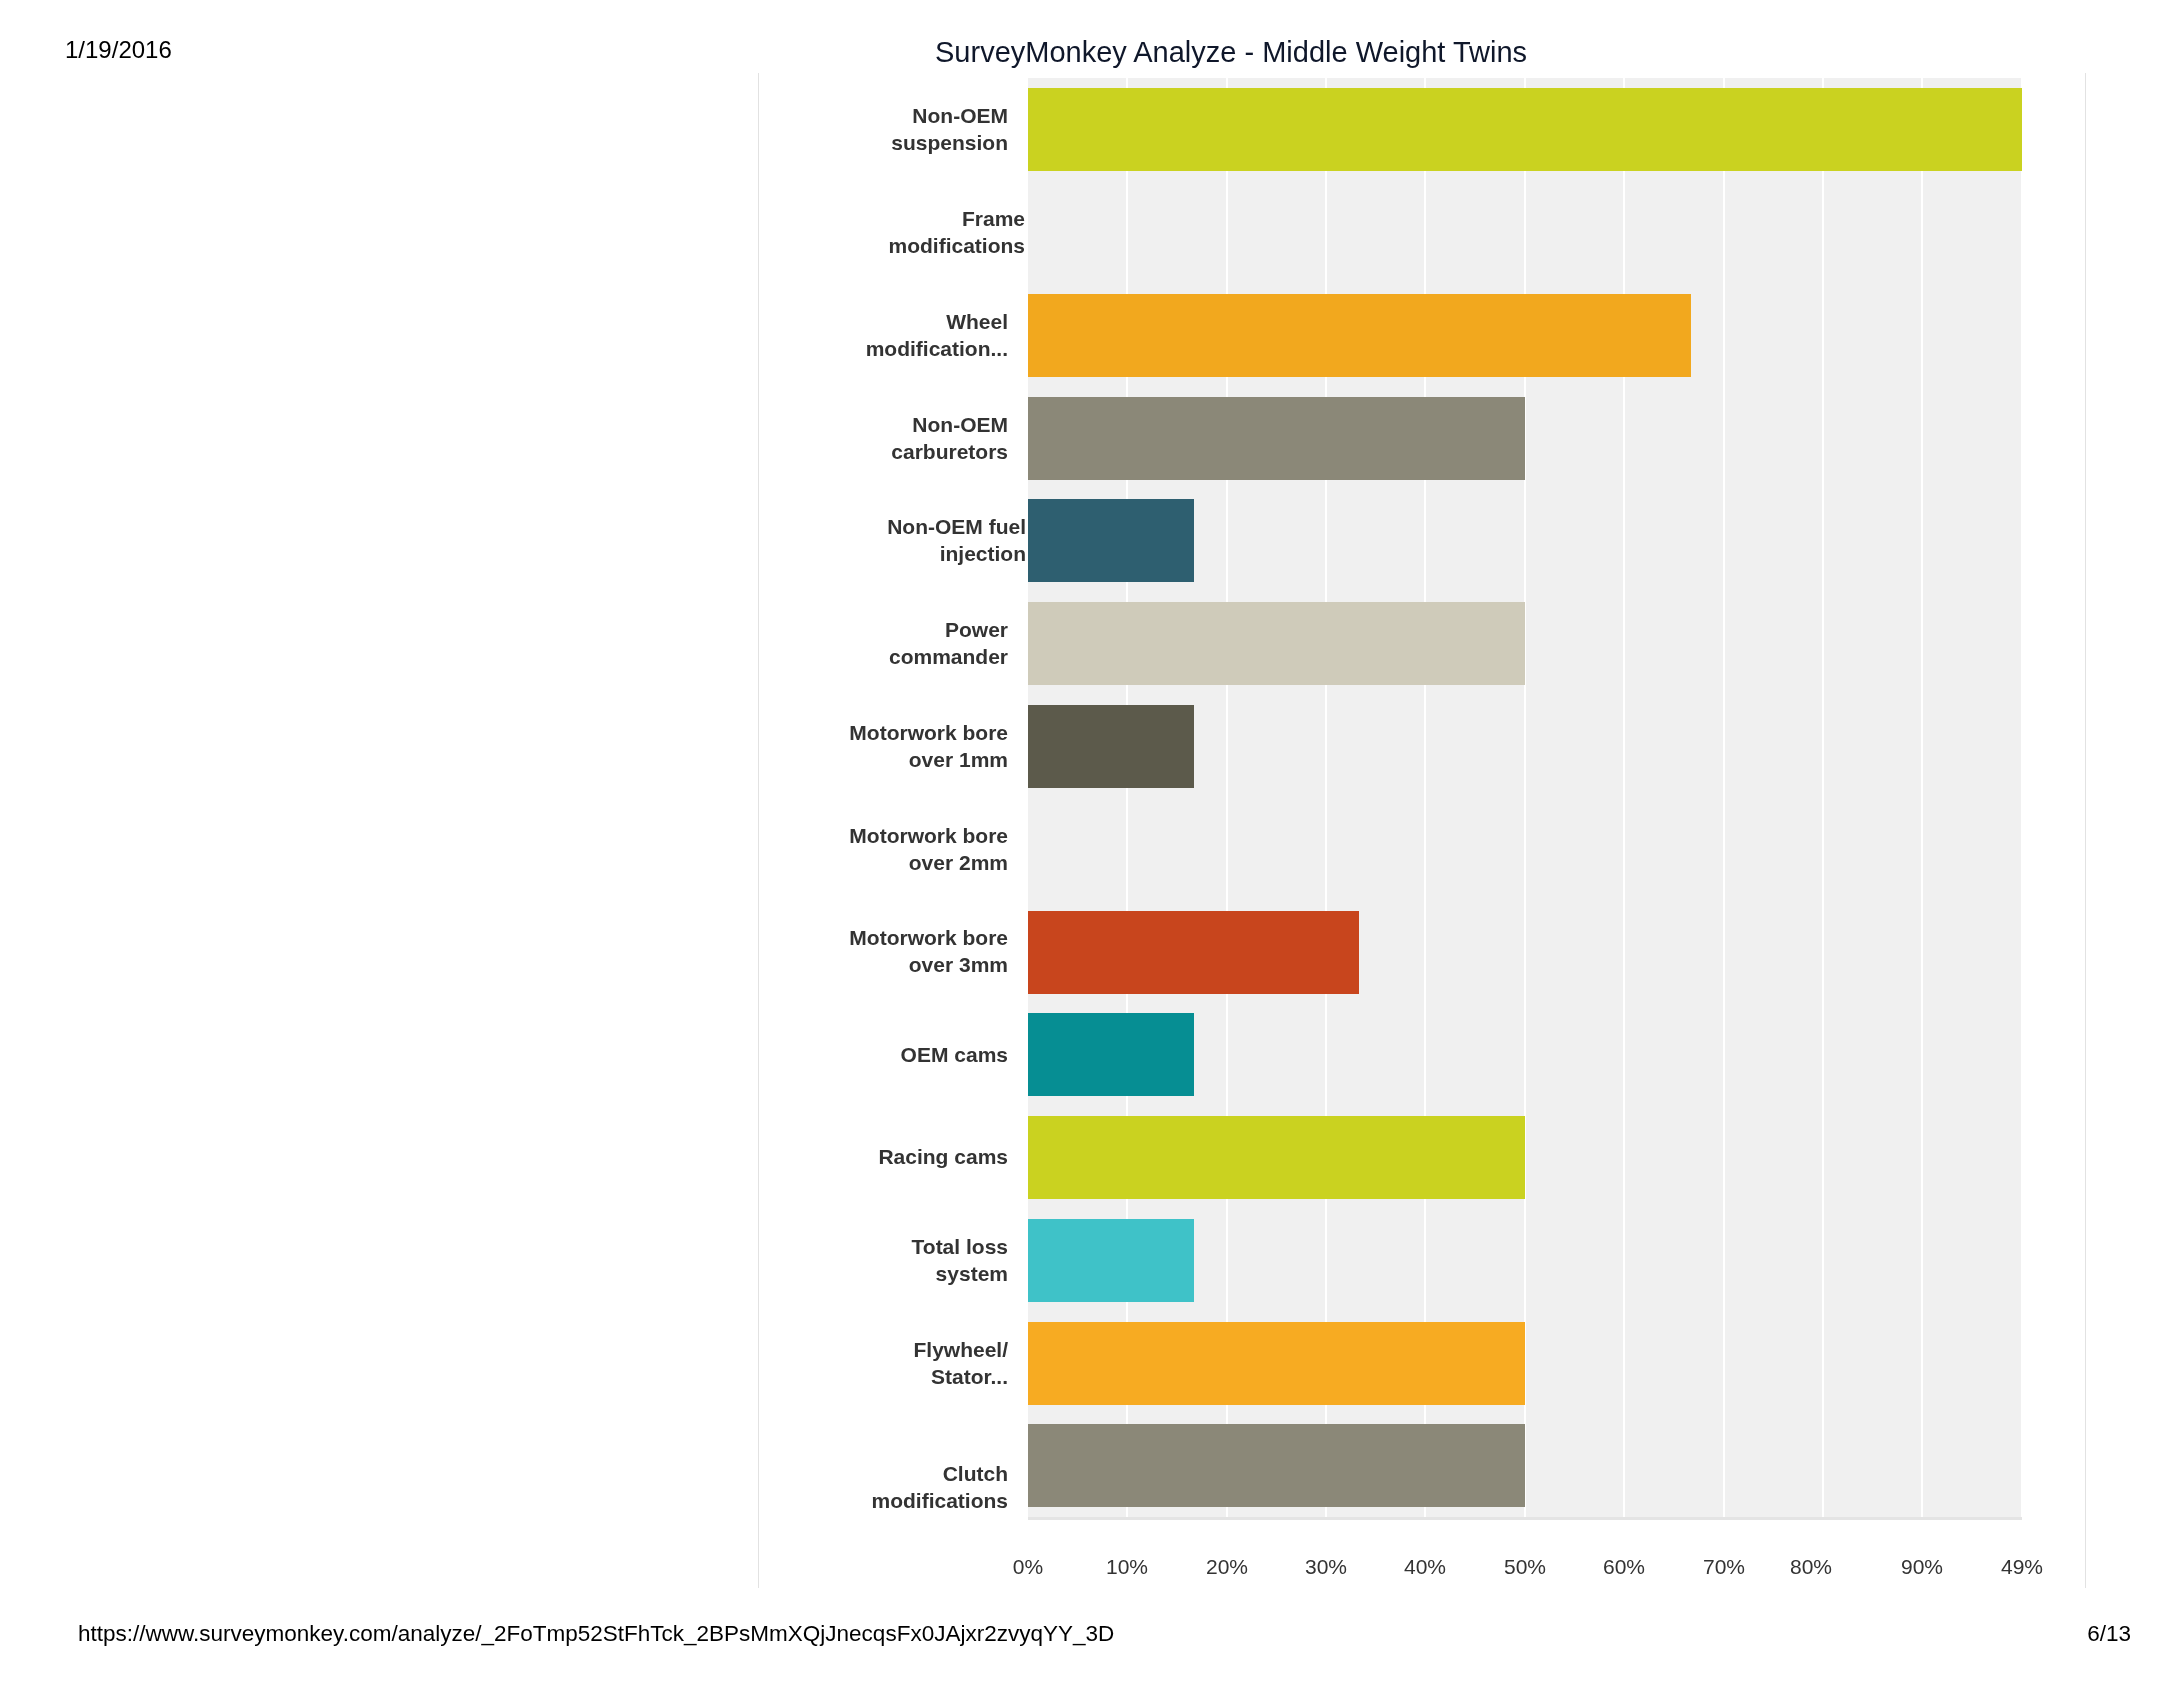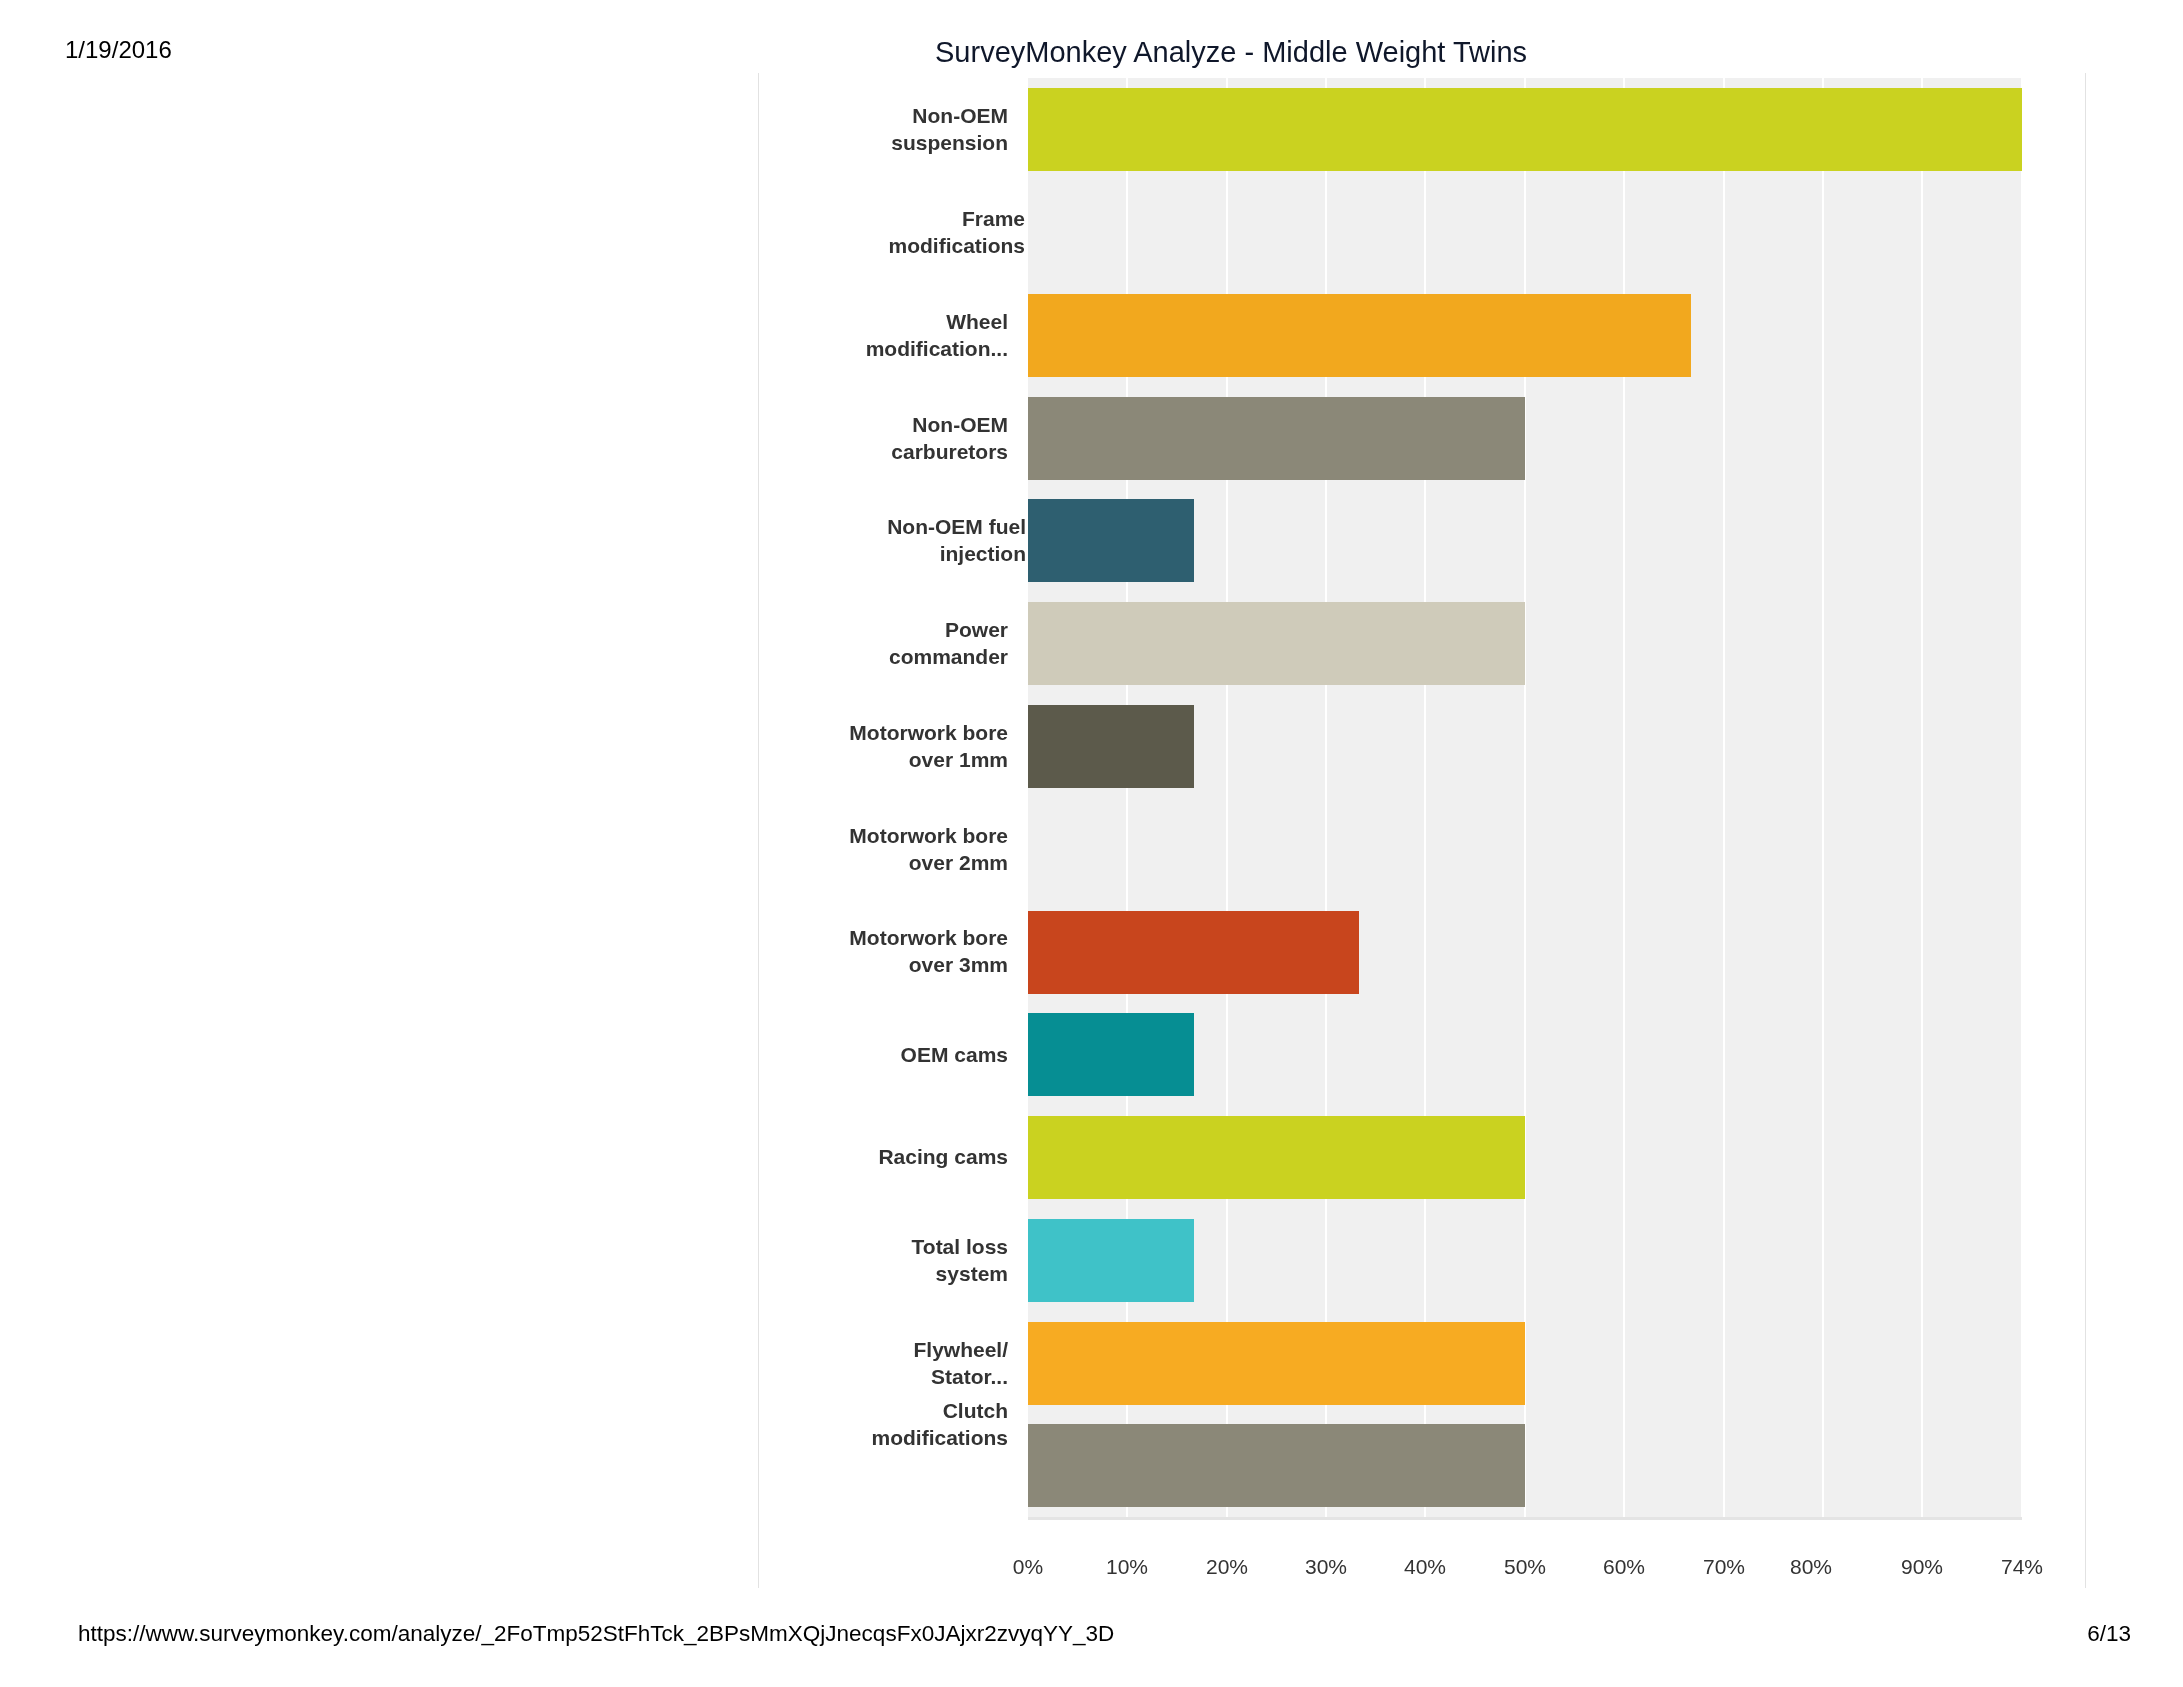--- a/index.html
+++ b/index.html
@@ -239,35 +239,35 @@
       <div class="cat-label" style="top: 750px;">Motorwork bore
 over 2mm</div>
       <div class="cat-label" style="top: 852px;">Motorwork bore
 over 3mm</div>
       <div class="cat-label" style="top: 969px;">OEM cams</div>
       <div class="cat-label" style="top: 1071px;">Racing cams</div>
       <div class="cat-label" style="top: 1161px;">Total loss
 system</div>
       <div class="cat-label" style="top: 1264px;">Flywheel/
 Stator...</div>
-      <div class="cat-label" style="top: 1325px; text-align: right;">Clutch
+      <div class="cat-label" style="top: 1388px; text-align: right;">Clutch
 modifications</div>
     </div>
   <div id="xaxis-layer">
       <div class="xtick" style="left: 270px;">0%</div>
       <div class="xtick" style="left: 369px;">10%</div>
       <div class="xtick" style="left: 469px;">20%</div>
       <div class="xtick" style="left: 568px;">30%</div>
       <div class="xtick" style="left: 667px;">40%</div>
       <div class="xtick" style="left: 767px;">50%</div>
       <div class="xtick" style="left: 866px;">60%</div>
       <div class="xtick" style="left: 966px;">70%</div>
       <div class="xtick" style="left: 1053px;">80%</div>
       <div class="xtick" style="left: 1164px;">90%</div>
-      <div class="xtick" style="left: 1264px;">74%</div>
+      <div class="xtick" style="left: 1264px;">49%</div>
     </div>
 </div>
 
 <div class="page-footer">
   <div class="ftr-url">https://www.surveymonkey.com/analyze/_2FoTmp52StFhTck_2BPsMmXQjJnecqsFx0JAjxr2zvyqYY_3D</div>
   <div class="ftr-page">6/13</div>
 </div>
 
 
 </body></html>

